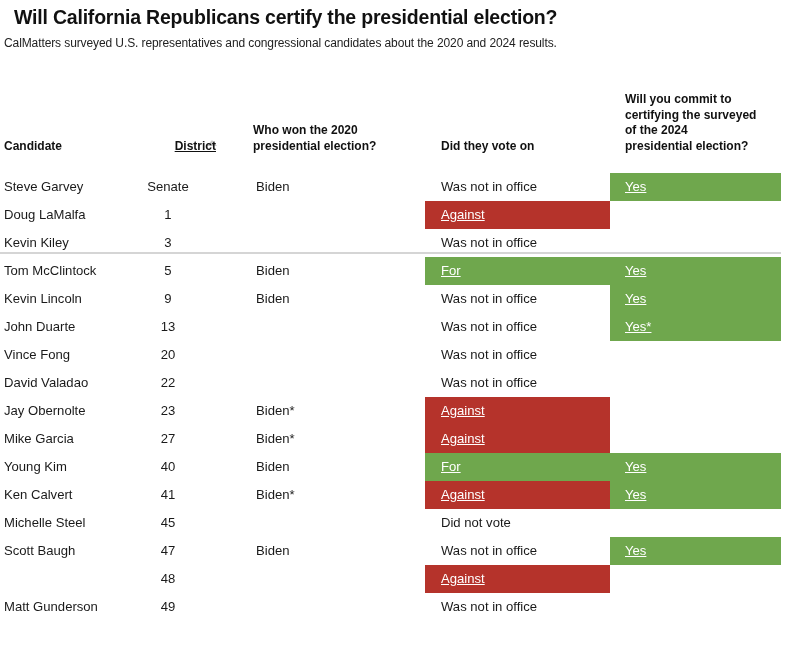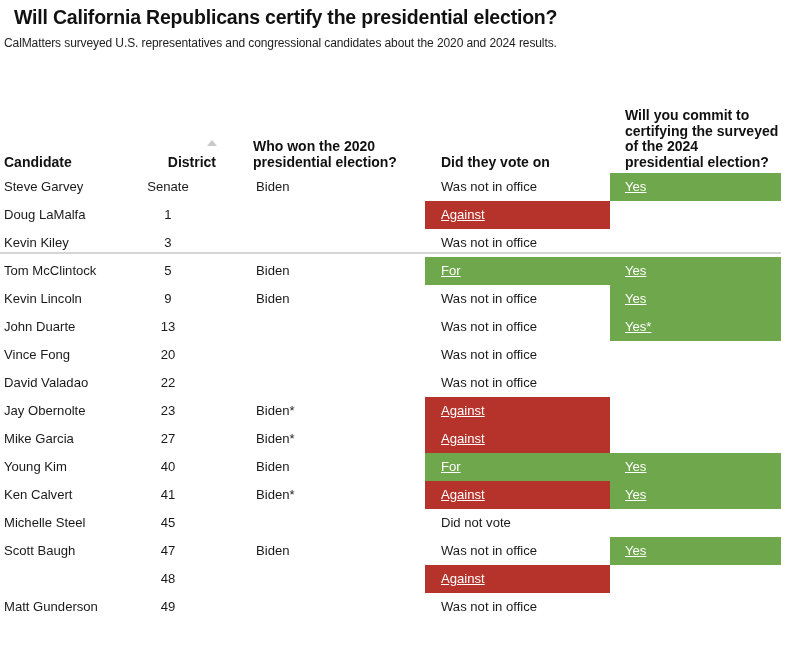--- a/index.html
+++ b/index.html
@@ -53,28 +53,28 @@
     width: 792px;
   }
 
   .thead {
     position: relative;
     height: 88px;
   }
 
   .th {
     position: absolute;
-    bottom: 0;
-    font-size: 14px;
+    bottom: 16px;
+    font-size: 12px;
     font-weight: bold;
     color: #111111;
     line-height: 15.5px;
   }
   .th.c-candidate { left: 4px;   width: 160px; }
-  .th.c-district  { left: 120px; width: 96px; text-align: right; }
+  .th.c-district  { left: 120px; width: 96px; text-align: right; text-decoration: underline; }
   .th.c-won2020   { left: 253px; width: 170px; }
   .th.c-cert2021  { left: 441px; width: 165px; }
   .th.c-commit24  { left: 625px; width: 160px; }
 
   .sort-caret {
     position: absolute;
     left: 207px;
     bottom: 24px;
     width: 0; height: 0;
     border-left: 5px solid transparent;

